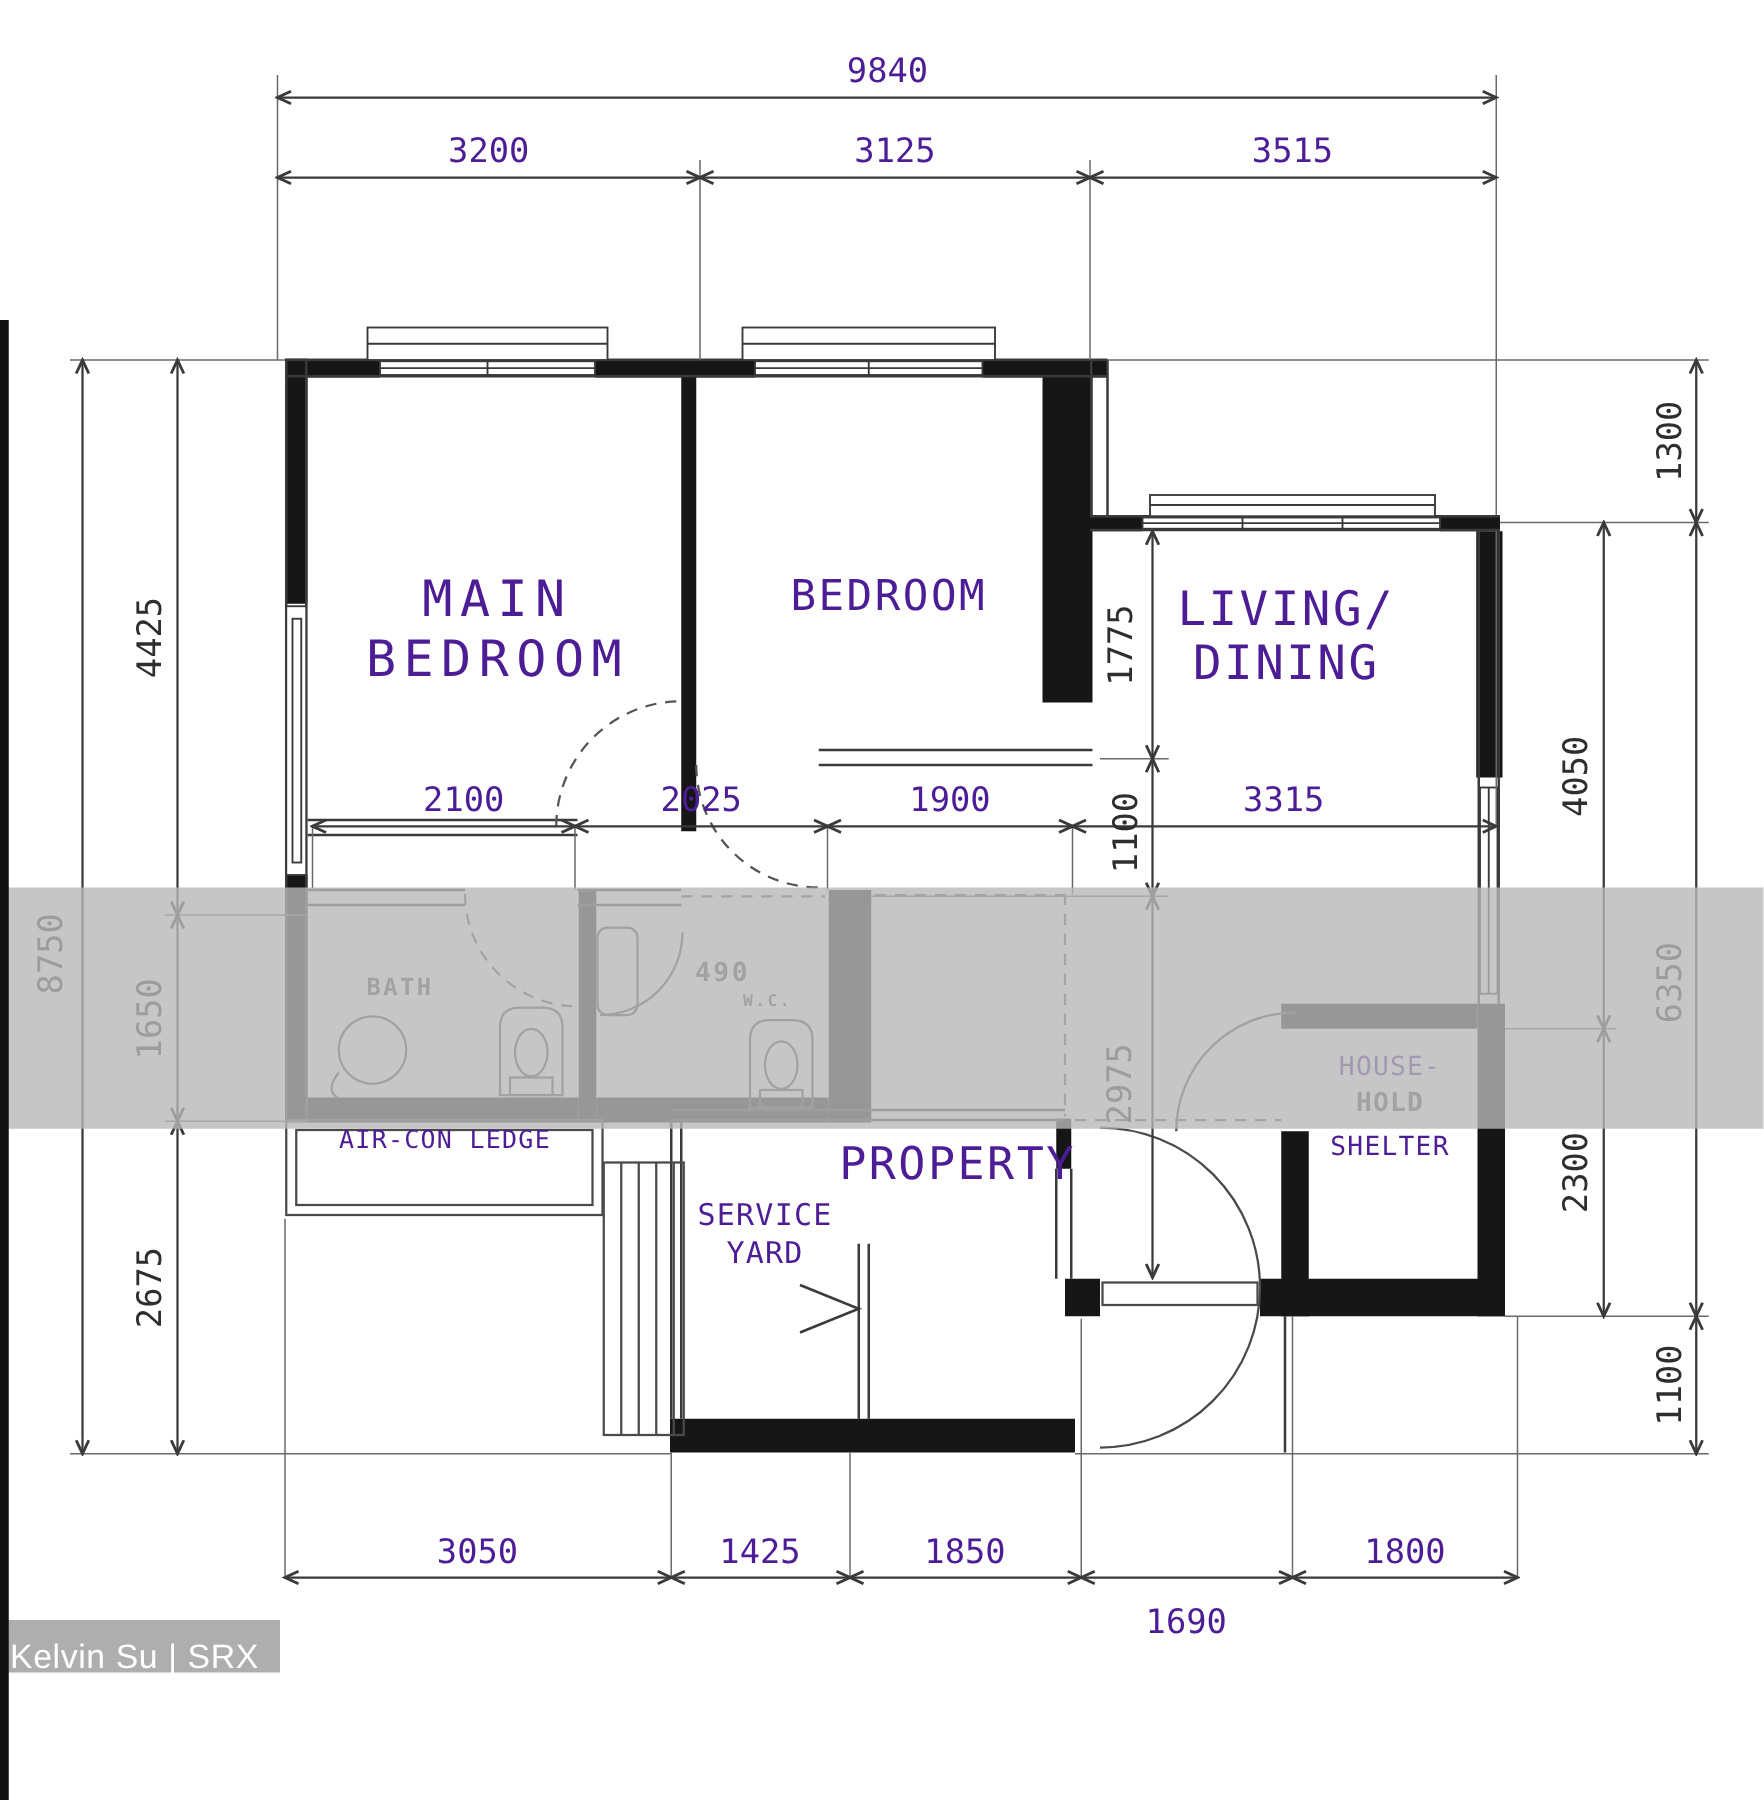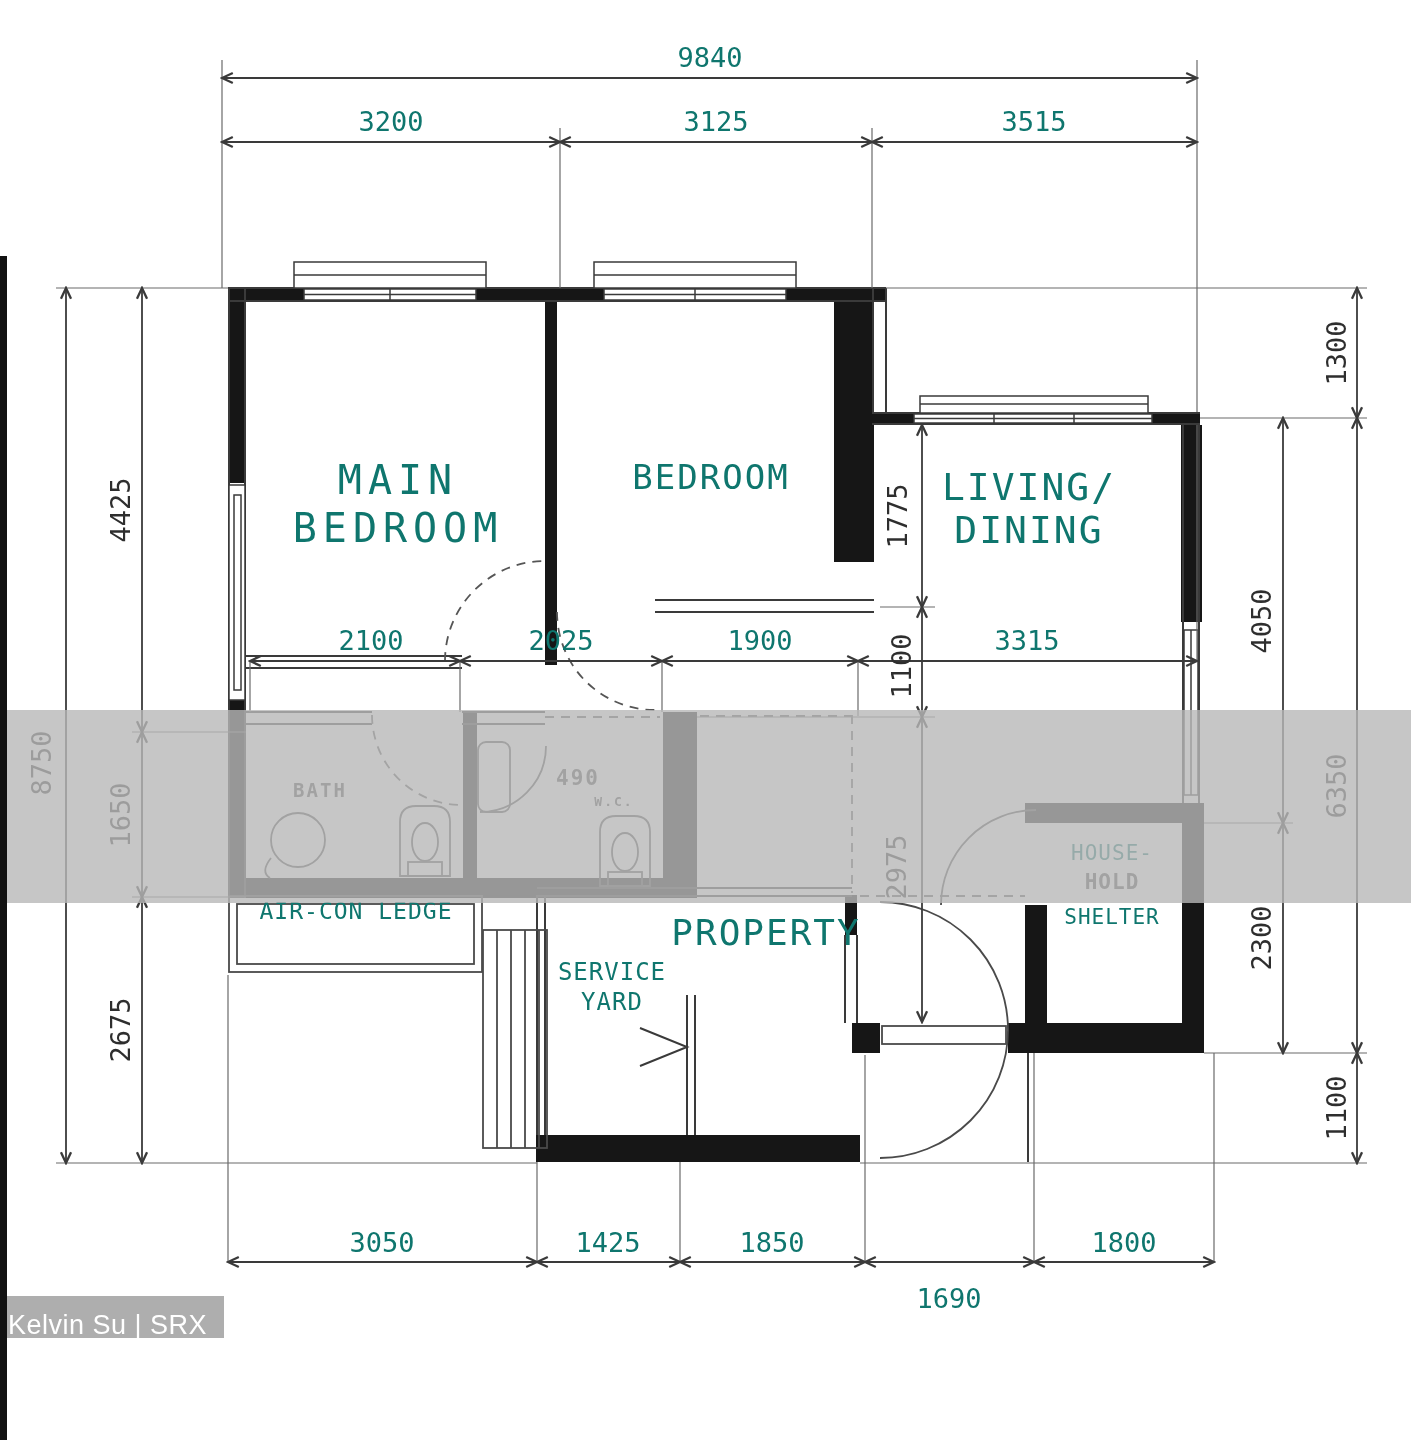--- a/index.html
+++ b/index.html
@@ -2,21 +2,21 @@
 <html><head>
 <meta charset="utf-8">
 <style>
   html,body{margin:0;padding:0;background:#ffffff;}
   #canvas{
     position:relative;width:1411px;height:1440px;background:#ffffff;overflow:hidden;
     font-family:"DejaVu Sans Mono","Liberation Mono",monospace;color:#2e2e2e;
   }
   svg{position:absolute;left:0;top:0;}
   .lbl{position:absolute;transform:translate(-50%,-50%);white-space:nowrap;
-       font-family:"DejaVu Sans Mono","Liberation Mono",monospace;color:#0f766e;}
+       font-family:"DejaVu Sans Mono","Liberation Mono",monospace;color:#4c1d95;}
   .lblv{position:absolute;transform:translate(-50%,-50%) rotate(-90deg);white-space:nowrap;
        font-family:"DejaVu Sans Mono","Liberation Mono",monospace;color:#2e2e2e;}
   .dim{font-size:27px;}
   .room{letter-spacing:2px;}
   .wash{color:#4a4a4a;font-weight:bold;}
   #band{position:absolute;left:0;top:710px;width:1411px;height:193px;
         background:rgba(184,184,184,0.8);}
   #badge{position:absolute;left:0;top:1296px;width:224px;height:42px;background:#aeaeae;
          display:flex;align-items:center;}
   #badge span{font-family:"Liberation Sans","DejaVu Sans",sans-serif;font-size:27px;
@@ -276,21 +276,21 @@
   <span class="lbl room" style="left:398px;top:528px;font-size:40px;letter-spacing:6px;">BEDROOM</span>
   <span class="lbl room" style="left:711px;top:477px;font-size:34px;">BEDROOM</span>
   <span class="lbl room" style="left:1029px;top:487px;font-size:38px;">LIVING/</span>
   <span class="lbl room" style="left:1029px;top:530px;font-size:38px;">DINING</span>
   <span class="lbl room" style="left:766px;top:932px;font-size:36px;">PROPERTY</span>
   <span class="lbl room" style="left:612px;top:972px;font-size:24px;letter-spacing:1px;">SERVICE</span>
   <span class="lbl room" style="left:612px;top:1002px;font-size:24px;letter-spacing:1px;">YARD</span>
   <span class="lbl room" style="left:1112px;top:853px;font-size:21px;letter-spacing:1px;">HOUSE-</span>
   <span class="lbl room wash" style="left:1112px;top:882px;font-size:21px;letter-spacing:1px;">HOLD</span>
   <span class="lbl room" style="left:1112px;top:917px;font-size:21px;letter-spacing:1px;">SHELTER</span>
-  <span class="lbl room" style="left:356px;top:911px;font-size:23px;letter-spacing:1px;">AIR-CON LEDGE</span>
+  <span class="lbl room" style="left:356px;top:911px;font-size:20px;letter-spacing:1px;">AIR-CON LEDGE</span>
   <span class="lbl room wash" style="left:320px;top:790px;font-size:19px;">BATH</span>
   <span class="lbl room wash" style="left:578px;top:778px;font-size:21px;">490</span>
   <span class="lbl room wash" style="left:614px;top:801px;font-size:13px;">W.C.</span>
 
   <div id="band"></div>
 
   <div id="badge">
     <span>Kelvin Su | SRX PROPERTY</span>
   </div>
 

